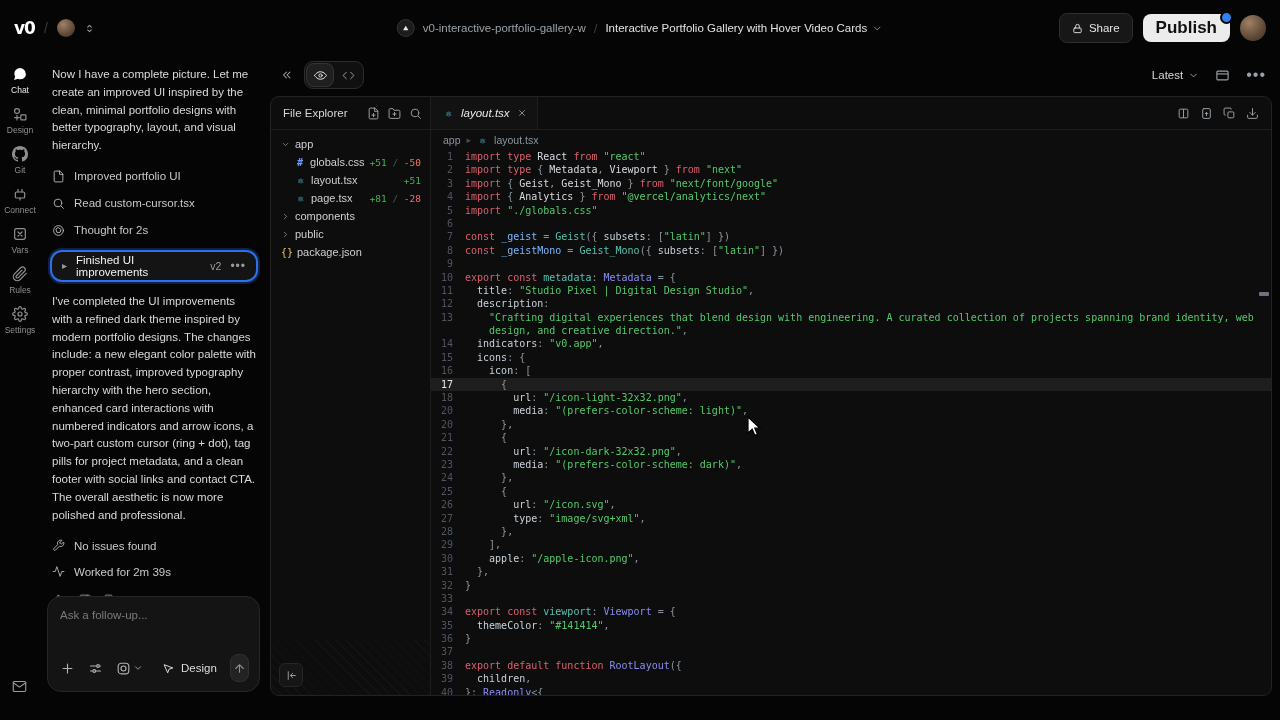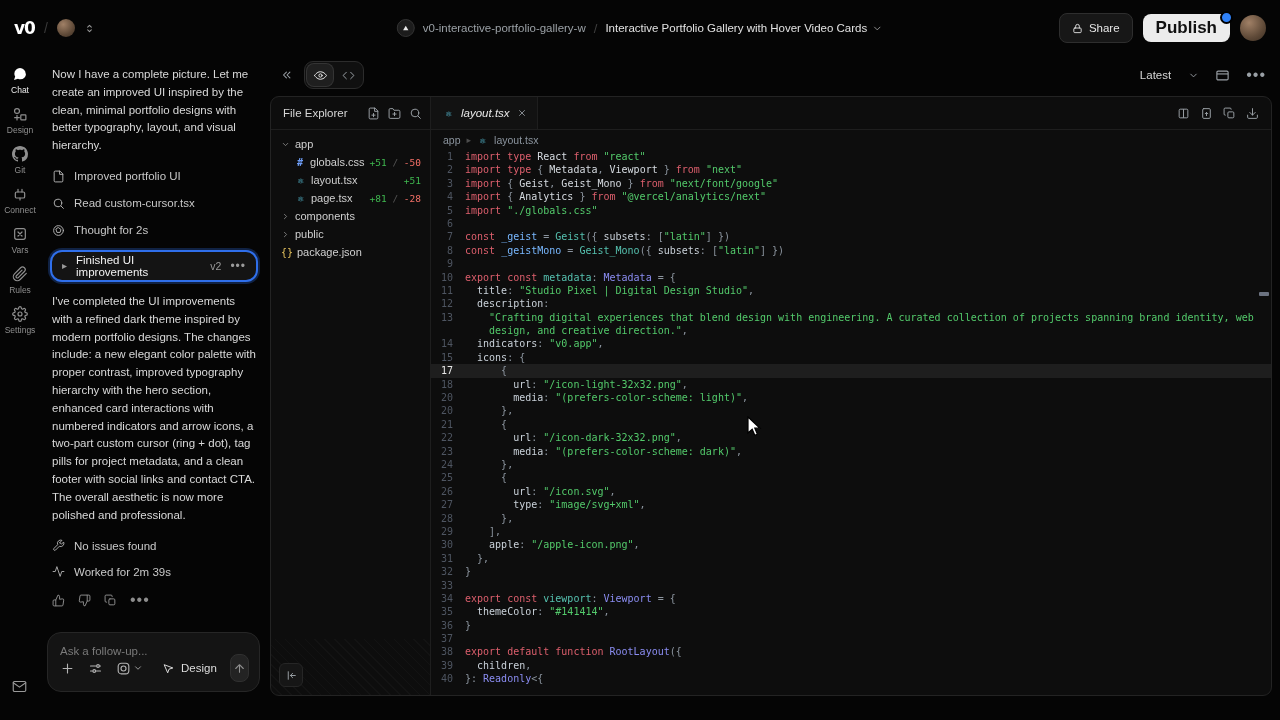--- a/index.html
+++ b/index.html
@@ -43,37 +43,37 @@
   .tool-row{display:flex;align-items:center;gap:9px;color:#c7c7c7;font-size:11.5px;margin-bottom:14px;}
   .tool-row .ic{color:#b0b0b0;}
   .ver-card{height:28px;margin:15px 2px 13px 0;border-radius:10px;background:#141414;
     box-shadow:0 0 0 2px #2f6feb,0 0 0 4px rgba(47,111,235,.28);display:flex;align-items:center;gap:9px;padding:0 10px;cursor:pointer;}
   .ver-card .chev{color:#9a9a9a;font-size:10px;}
   .ver-card .t{color:#f2f2f2;font-size:11.5px;}
   .ver-card .v{color:#9a9a9a;font-size:10.5px;}
   .ver-card .dots{margin-left:auto;color:#9a9a9a;letter-spacing:1px;font-size:12px;}
   .status-row{display:flex;align-items:center;gap:9px;color:#c9c9c9;font-size:11.5px;margin-bottom:13px;}
   .fb-row{display:flex;align-items:center;gap:13px;color:#8d8d8d;margin-top:4px;}
-  .composer{position:absolute;left:7px;right:8px;bottom:28px;height:60px;background:#141414;
+  .composer{position:absolute;left:7px;right:8px;bottom:28px;height:96px;background:#141414;
     border:1px solid #262626;border-radius:14px;box-sizing:border-box;padding:12px 12px 10px;}
   .composer .ph{color:#7a7a7a;font-size:11.5px;}
   .comp-row{position:absolute;left:12px;right:10px;bottom:9px;display:flex;align-items:center;gap:13px;color:#b3b3b3;}
   .comp-at{display:flex;align-items:center;gap:2px;}
   .comp-design{display:flex;align-items:center;gap:6px;color:#dcdcdc;font-size:11.5px;margin-left:6px;}
   .comp-send{margin-left:auto;width:30px;height:26px;border-radius:8px;background:#232323;border:1px solid #303030;
     display:flex;align-items:center;justify-content:center;color:#8f8f8f;}
 
   
   .editor{position:absolute;left:268px;top:56px;right:0;bottom:0;}
   .ed-toolbar{height:38px;display:flex;align-items:center;padding:0 14px 0 12px;box-sizing:border-box;color:#9aa0a6;}
   .seg{display:flex;align-items:center;border:1px solid #2c2c2c;border-radius:9px;padding:2px;margin-left:10px;gap:2px;background:#101010;}
   .seg .s-btn{width:26px;height:22px;display:flex;align-items:center;justify-content:center;border-radius:7px;color:#9aa0a6;cursor:pointer;}
   .seg .s-btn.sel{background:#1f1f1f;color:#e6e6e6;box-shadow:0 0 0 1px #343434;}
   .ed-tb-right{margin-left:auto;display:flex;align-items:center;gap:16px;}
-  .latest{display:flex;align-items:center;gap:17px;color:#d6d6d6;font-size:11.5px;cursor:pointer;}
+  .latest{display:flex;align-items:center;gap:5px;color:#d6d6d6;font-size:11.5px;cursor:pointer;}
   .panel{position:absolute;left:2px;right:8px;top:40px;bottom:24px;background:#0d0d0d;border:1px solid #232323;
     border-radius:9px;overflow:hidden;display:flex;flex-direction:column;}
   .panel-head{height:32px;display:flex;align-items:stretch;border-bottom:1px solid #1e1e1e;flex:none;}
   .fx-head{width:160px;flex:none;display:flex;align-items:center;gap:8px;padding:0 8px 0 12px;box-sizing:border-box;border-right:1px solid #1e1e1e;}
   .fx-title{font-size:11.5px;color:#d6d6d6;margin-right:auto;}
   .fx-head .hic{color:#9aa0a6;cursor:pointer;}
   .tabstrip{flex:1;display:flex;align-items:center;}
   .tab{display:flex;align-items:center;gap:7px;height:100%;padding:0 10px 0 12px;background:#121212;border-right:1px solid #1e1e1e;cursor:pointer;}
   .tab .tname{font-size:11.5px;font-style:italic;color:#e8e8e8;}
   .tab .tclose{color:#9aa0a6;}
@@ -491,20 +491,21 @@
               <div class="code-row"><span class="gut">7</span><span class="ct"><span class="tok-k">const </span><span class="tok-v">_geist</span><span class="tok-p"> = </span><span class="tok-f">Geist</span><span class="tok-p">({ </span><span class="tok-pr">subsets</span><span class="tok-p">: [</span><span class="tok-s">"latin"</span><span class="tok-p">] })</span></span></div>
               <div class="code-row"><span class="gut">8</span><span class="ct"><span class="tok-k">const </span><span class="tok-v">_geistMono</span><span class="tok-p"> = </span><span class="tok-f">Geist_Mono</span><span class="tok-p">({ </span><span class="tok-pr">subsets</span><span class="tok-p">: [</span><span class="tok-s">"latin"</span><span class="tok-p">] })</span></span></div>
               <div class="code-row"><span class="gut">9</span><span class="ct"></span></div>
               <div class="code-row"><span class="gut">10</span><span class="ct"><span class="tok-k">export </span><span class="tok-k">const </span><span class="tok-f">metadata</span><span class="tok-p">: </span><span class="tok-t">Metadata</span><span class="tok-p"> = {</span></span></div>
               <div class="code-row"><span class="gut">11</span><span class="ct"><span class="tok-pr">  title</span><span class="tok-p">: </span><span class="tok-s">"Studio Pixel | Digital Design Studio"</span><span class="tok-p">,</span></span></div>
               <div class="code-row"><span class="gut">12</span><span class="ct"><span class="tok-pr">  description</span><span class="tok-p">:</span></span></div>
               <div class="code-row"><span class="gut">13</span><span class="ct"><span class="tok-s">    "Crafting digital experiences that blend design with engineering. A curated collection of projects spanning brand identity, web</span></span></div>
               <div class="code-row"><span class="gut"></span><span class="ct"><span class="tok-s">    design, and creative direction."</span><span class="tok-p">,</span></span></div>
               <div class="code-row"><span class="gut">14</span><span class="ct"><span class="tok-pr">  indicators</span><span class="tok-p">: </span><span class="tok-s">"v0.app"</span><span class="tok-p">,</span></span></div>
               <div class="code-row"><span class="gut">15</span><span class="ct"><span class="tok-pr">  icons</span><span class="tok-p">: {</span></span></div>
+              <div class="code-row"><span class="gut">16</span><span class="ct"><span class="tok-pr">    icon</span><span class="tok-p">: [</span></span></div>
               <div class="code-row active"><span class="gut">17</span><span class="ct"><span class="tok-p">      {</span></span></div>
               <div class="code-row"><span class="gut">18</span><span class="ct"><span class="tok-pr">        url</span><span class="tok-p">: </span><span class="tok-s">"/icon-light-32x32.png"</span><span class="tok-p">,</span></span></div>
               <div class="code-row"><span class="gut">20</span><span class="ct"><span class="tok-pr">        media</span><span class="tok-p">: </span><span class="tok-s">"(prefers-color-scheme: light)"</span><span class="tok-p">,</span></span></div>
               <div class="code-row"><span class="gut">20</span><span class="ct"><span class="tok-p">      },</span></span></div>
               <div class="code-row"><span class="gut">21</span><span class="ct"><span class="tok-p">      {</span></span></div>
               <div class="code-row"><span class="gut">22</span><span class="ct"><span class="tok-pr">        url</span><span class="tok-p">: </span><span class="tok-s">"/icon-dark-32x32.png"</span><span class="tok-p">,</span></span></div>
               <div class="code-row"><span class="gut">23</span><span class="ct"><span class="tok-pr">        media</span><span class="tok-p">: </span><span class="tok-s">"(prefers-color-scheme: dark)"</span><span class="tok-p">,</span></span></div>
               <div class="code-row"><span class="gut">24</span><span class="ct"><span class="tok-p">      },</span></span></div>
               <div class="code-row"><span class="gut">25</span><span class="ct"><span class="tok-p">      {</span></span></div>
               <div class="code-row"><span class="gut">26</span><span class="ct"><span class="tok-pr">        url</span><span class="tok-p">: </span><span class="tok-s">"/icon.svg"</span><span class="tok-p">,</span></span></div>

